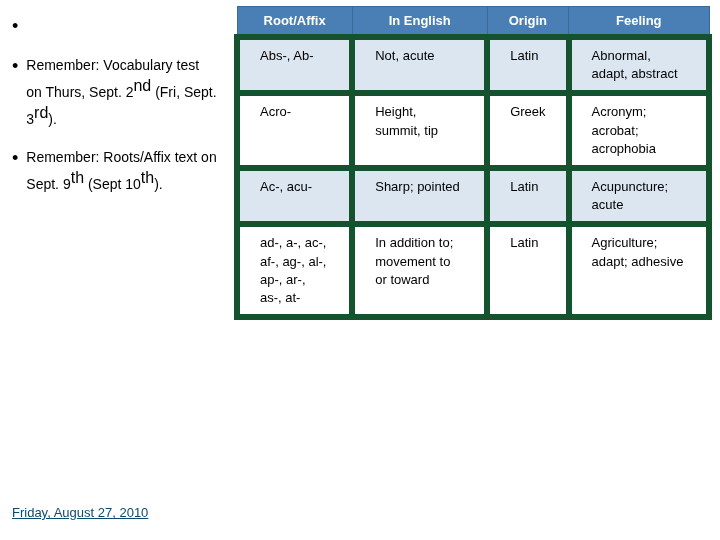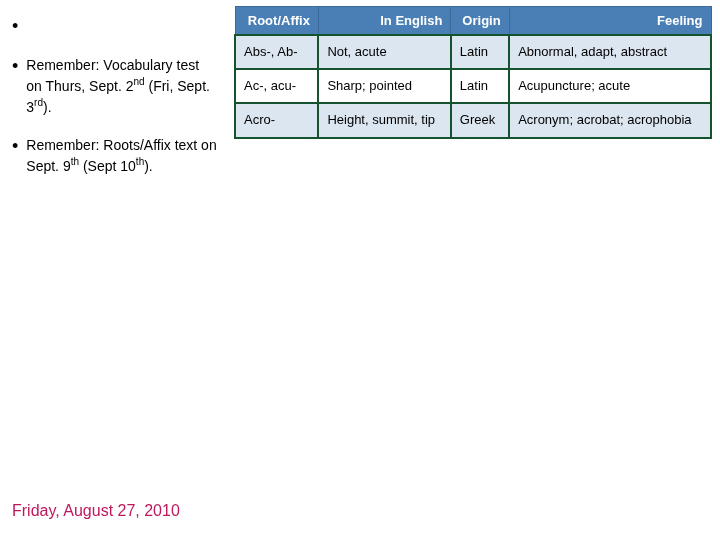--- a/index.html
+++ b/index.html
@@ -38,27 +38,28 @@
       color: #000;
     }
 
     .bullet-dot {
       font-size: 18px;
       line-height: 1.2;
       flex-shrink: 0;
     }
 
     .bullet-text sup {
-      font-size: 10px;
+      font-size: 16px;
     }
 
     .left-bottom {
-      font-size: 16px;
-      color: #be185d;
+      font-size: 13px;
+      color: #0c4a6e;
       line-height: 1.6;
+      text-decoration: underline;
     }
 
     
     .right-panel {
       flex: 1;
       padding: 6px 8px 6px 4px;
     }
 
     table {
       width: 100%;
@@ -66,37 +67,37 @@
       font-size: 13px;
     }
 
     thead tr {
       background: #4a7fb5;
       color: #fff;
     }
 
     thead th {
       padding: 6px 8px;
-      text-align: right;
+      text-align: center;
       font-weight: bold;
       border: 1px solid #3a6a9a;
     }
 
     tbody tr:nth-child(odd) {
       background: #dce6f1;
     }
 
     tbody tr:nth-child(even) {
       background: #fff;
     }
 
     tbody td {
-      padding: 7px 8px;
+      padding: 7px 20px;
       vertical-align: top;
-      border: 2px solid #14532d;
+      border: 6px solid #14532d;
       line-height: 1.4;
     }
   </style>
 </head>
 <body>
 
 <div class="left-panel">
   <div class="left-top">
 
     <div class="bullet-item">
@@ -133,26 +134,32 @@
       </tr>
     </thead>
     <tbody id="table-body">
     <tr>
           <td>Abs-, Ab-</td>
           <td>Not, acute</td>
           <td>Latin</td>
           <td>Abnormal, adapt, abstract</td>
         </tr>
         <tr>
+          <td>Acro-</td>
+          <td>Height, summit, tip</td>
+          <td>Greek</td>
+          <td>Acronym; acrobat; acrophobia</td>
+        </tr>
+        <tr>
           <td>Ac-, acu-</td>
           <td>Sharp; pointed</td>
           <td>Latin</td>
           <td>Acupuncture; acute</td>
         </tr>
         <tr>
-          <td>Acro-</td>
-          <td>Height, summit, tip</td>
-          <td>Greek</td>
-          <td>Acronym; acrobat; acrophobia</td>
+          <td>ad-, a-, ac-, af-, ag-, al-, ap-, ar-, as-, at-</td>
+          <td>In addition to; movement to or toward</td>
+          <td>Latin</td>
+          <td>Agriculture; adapt; adhesive</td>
         </tr>
       </tbody>
   </table>
 </div>
 
 </body></html>

